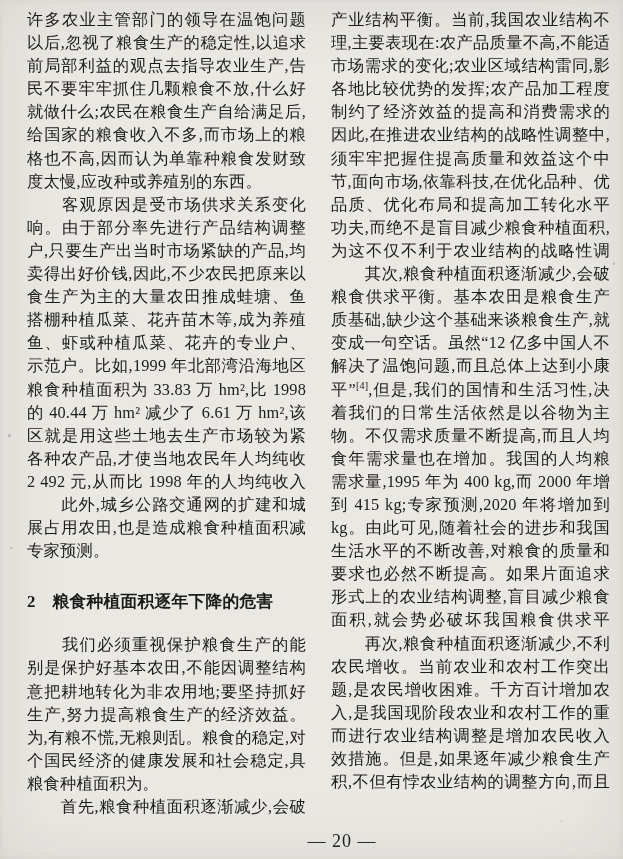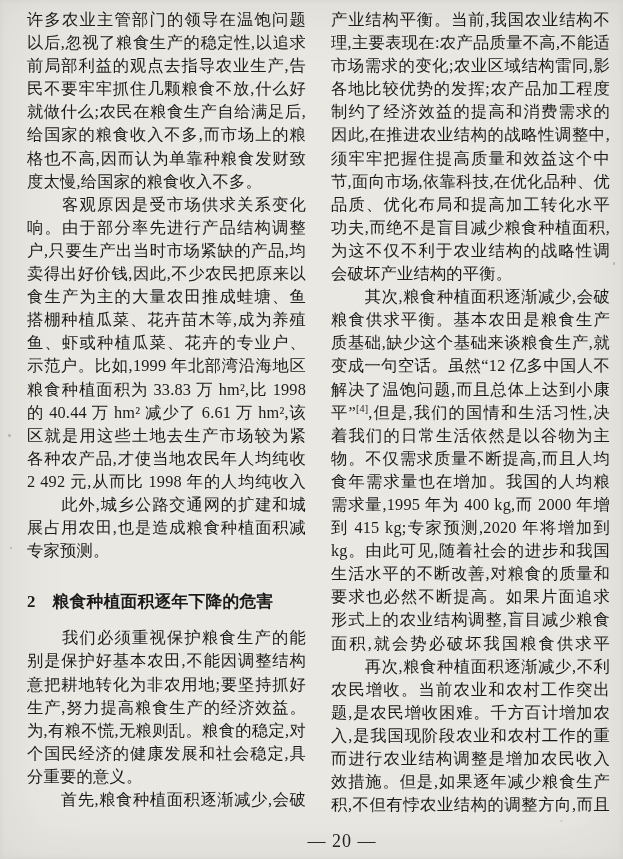--- a/index.html
+++ b/index.html
@@ -24,21 +24,21 @@
     text-align-last:justify;
     overflow:hidden;
     white-space:normal;
     letter-spacing:0.2px;
   }
   .line.end{text-align-last:left;}
   .line.heading{
     font-weight:bold;
     text-align-last:left;
     margin-top:28px;
-    margin-bottom:13px;
+    margin-bottom:20px;
     font-size:16.8px;
   }
   sup{font-size:0.62em;vertical-align:super;line-height:0;}
   .footer{
     position:absolute;left:0;top:831px;width:600px;
     text-align:center;
     font-size:18px;
     letter-spacing:1px;
     color:#222;
     margin-left:42px;
@@ -55,21 +55,21 @@
 
 <div class="page">
   <div class="column left">
       <div class="line">许多农业主管部门的领导在温饱问题解决</div>
       <div class="line">以后,忽视了粮食生产的稳定性,以追求眼</div>
       <div class="line">前局部利益的观点去指导农业生产,告诉农</div>
       <div class="line">民不要牢牢抓住几颗粮食不放,什么好赚钱</div>
       <div class="line">就做什么;农民在粮食生产自给满足后,卖</div>
       <div class="line">给国家的粮食收入不多,而市场上的粮食价</div>
       <div class="line">格也不高,因而认为单靠种粮食发财致富速</div>
-      <div class="line end">度太慢,给国家的粮食收入不多。</div>
+      <div class="line end">度太慢,应改种或养殖别的东西。</div>
       <div class="line">　　客观原因是受市场供求关系变化的影</div>
       <div class="line">响。由于部分率先进行产品结构调整的农</div>
       <div class="line">户,只要生产出当时市场紧缺的产品,均能</div>
       <div class="line">卖得出好价钱,因此,不少农民把原来以粮</div>
       <div class="line">食生产为主的大量农田推成蛙塘、鱼塘,或</div>
       <div class="line">搭棚种植瓜菜、花卉苗木等,成为养殖蛙、</div>
       <div class="line">鱼、虾或种植瓜菜、花卉的专业户、承包户和</div>
       <div class="line">示范户。比如,1999 年北部湾沿海地区的</div>
       <div class="line">粮食种植面积为 33.83 万 hm²,比 1998 年</div>
       <div class="line">的 40.44 万 hm² 减少了 6.61 万 hm²,该地</div>
@@ -79,36 +79,35 @@
       <div class="line">　　此外,城乡公路交通网的扩建和城乡发</div>
       <div class="line">展占用农田,也是造成粮食种植面积减少的</div>
       <div class="line end">专家预测。</div>
       <div class="line heading">2　粮食种植面积逐年下降的危害</div>
       <div class="line">　　我们必须重视保护粮食生产的能力,特</div>
       <div class="line">别是保护好基本农田,不能因调整结构而随</div>
       <div class="line">意把耕地转化为非农用地;要坚持抓好粮食</div>
       <div class="line">生产,努力提高粮食生产的经济效益。因</div>
       <div class="line">为,有粮不慌,无粮则乱。粮食的稳定,对整</div>
       <div class="line">个国民经济的健康发展和社会稳定,具有十</div>
-      <div class="line end">分重要的意义。</div>
+      <div class="line end">粮食种植面积为。</div>
       <div class="line">　　首先,粮食种植面积逐渐减少,会破坏</div>
     </div>
   <div class="column right">
       <div class="line">产业结构平衡。当前,我国农业结构不合</div>
       <div class="line">理,主要表现在:农产品质量不高,不能适应</div>
       <div class="line">市场需求的变化;农业区域结构雷同,影响</div>
       <div class="line">各地比较优势的发挥;农产品加工程度低,</div>
       <div class="line">制约了经济效益的提高和消费需求的扩大。</div>
       <div class="line">因此,在推进农业结构的战略性调整中,必</div>
       <div class="line">须牢牢把握住提高质量和效益这个中心环</div>
       <div class="line">节,面向市场,依靠科技,在优化品种、优化</div>
       <div class="line">品质、优化布局和提高加工转化水平上狠下</div>
       <div class="line">功夫,而绝不是盲目减少粮食种植面积,因</div>
       <div class="line">为这不仅不利于农业结构的战略性调整,还</div>
-      <div class="line end">会破坏产业结构的平衡。</div>
       <div class="line">　　其次,粮食种植面积逐渐减少,会破坏</div>
       <div class="line">粮食供求平衡。基本农田是粮食生产的物</div>
       <div class="line">质基础,缺少这个基础来谈粮食生产,就会</div>
       <div class="line">变成一句空话。虽然“12 亿多中国人不仅</div>
       <div class="line">解决了温饱问题,而且总体上达到小康水</div>
       <div class="line">平”<sup>[4]</sup>,但是,我们的国情和生活习性,决定</div>
       <div class="line">着我们的日常生活依然是以谷物为主要食</div>
       <div class="line">物。不仅需求质量不断提高,而且人均对粮</div>
       <div class="line">食年需求量也在增加。我国的人均粮食年</div>
       <div class="line">需求量,1995 年为 400 kg,而 2000 年增加</div>

